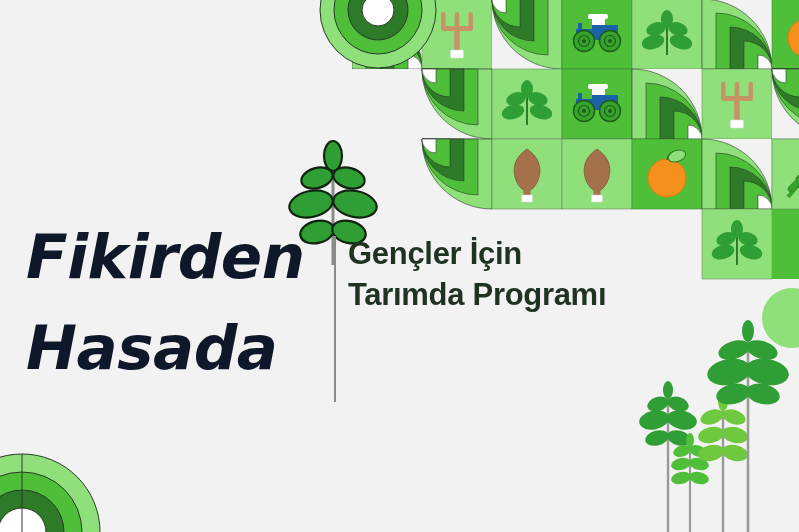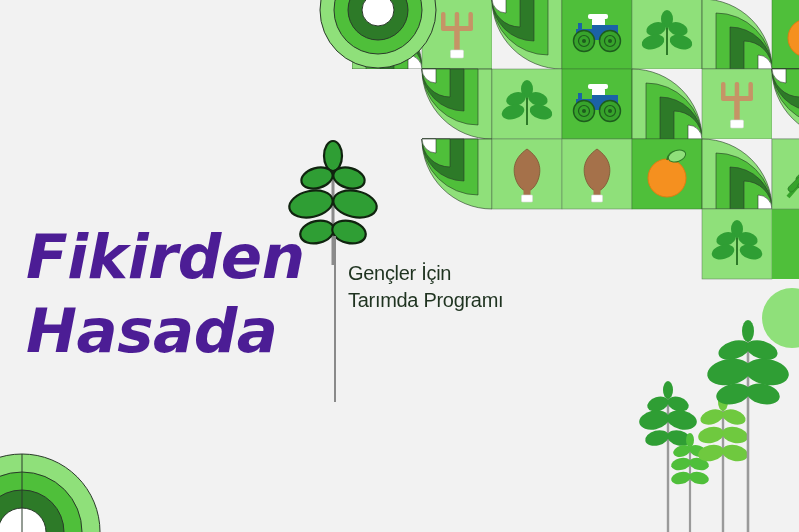--- a/index.html
+++ b/index.html
@@ -18,41 +18,41 @@
   .layer{position:absolute;top:0;left:0;width:799px;height:532px;}
   .titleblock{
     position:absolute;
     left:26px;top:228px;
     width:300px;
   }
   .title-line{
     font-family:"DejaVu Sans",sans-serif;
     font-weight:700;
     font-style:italic;
-    color:#4c1d95;
+    color:#0f172a;
     font-size:61px;
     line-height:0.95;
     letter-spacing:-0.5px;
     white-space:nowrap;
   }
-  .title-line.second{margin-top:16px;}
+  .title-line.second{margin-top:33px;}
   .divider{
     position:absolute;
     left:334px;top:236px;
     width:2px;height:166px;
     background:#8a8a8a;
   }
   .subtitle{
     position:absolute;
-    left:348px;top:260px;
+    left:348px;top:233px;
     width:330px;
     color:#1f3320;
     font-family:"Liberation Sans",sans-serif;
-    font-weight:400;
-    font-size:20px;
+    font-weight:700;
+    font-size:31px;
     line-height:1.33;
     letter-spacing:-0.3px;
   }
   .sub-line{white-space:nowrap;}
 </style>
 </head>
 <body>
 
 <div id="poster">
 

